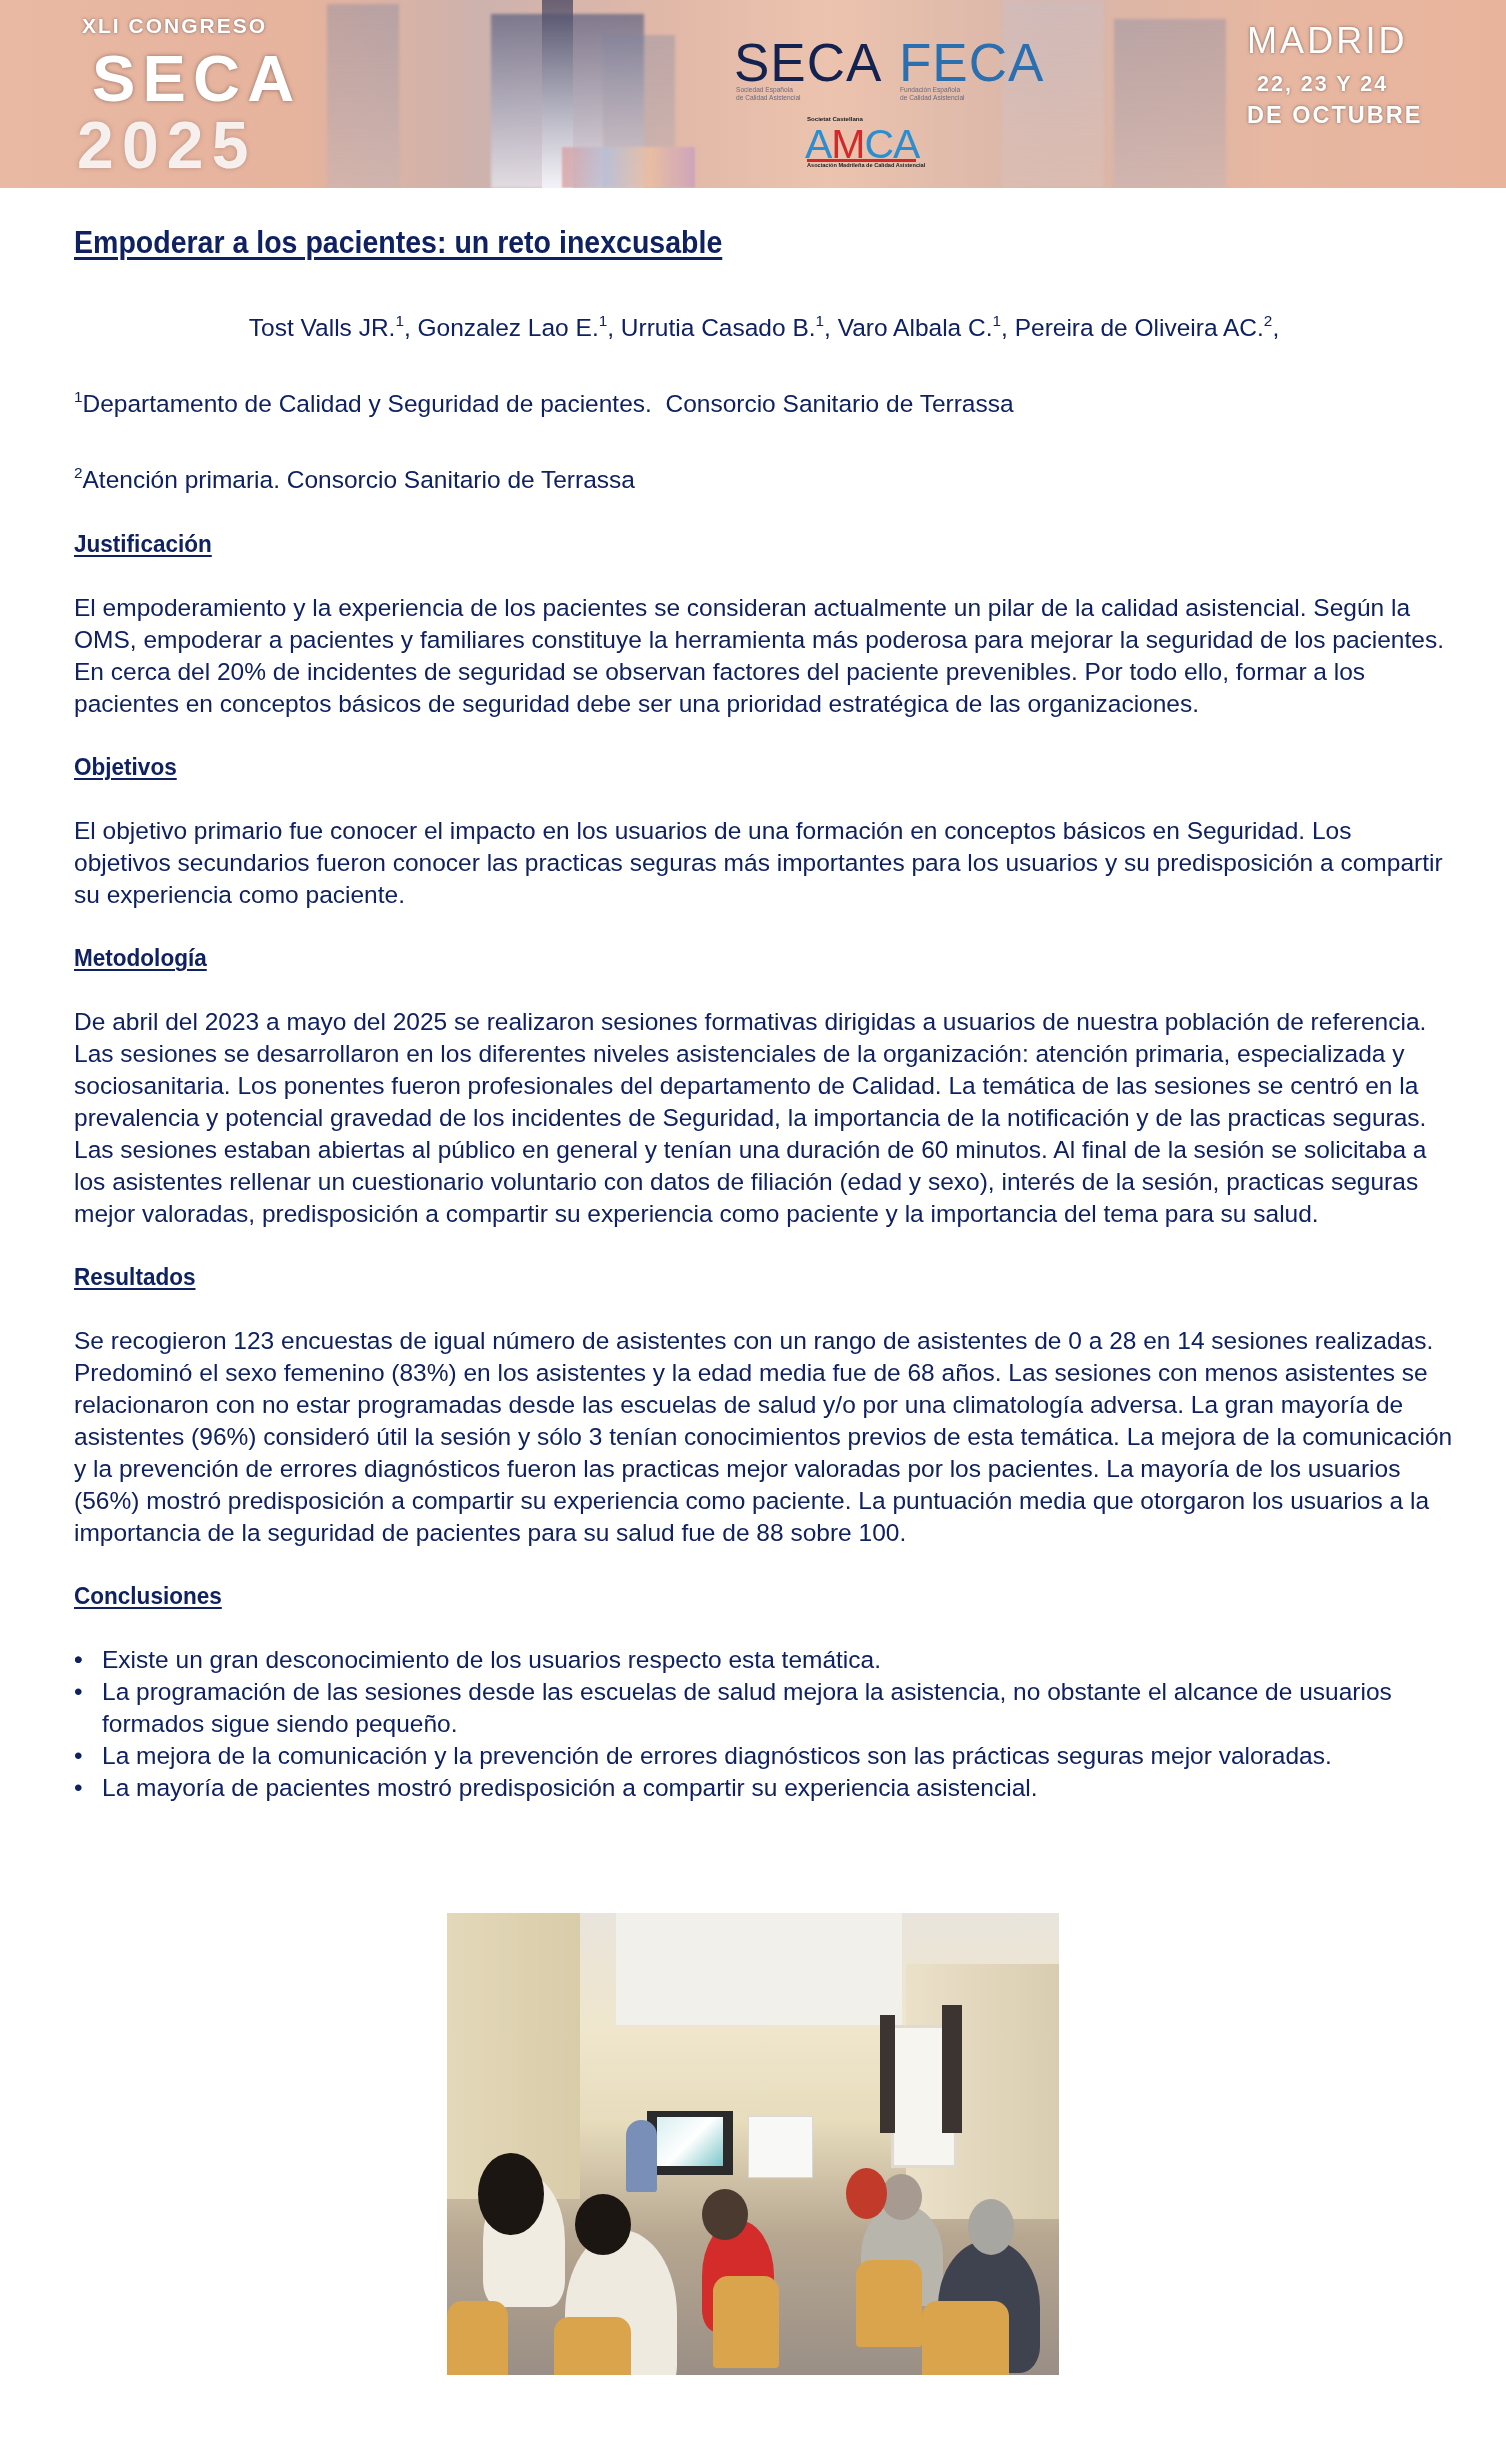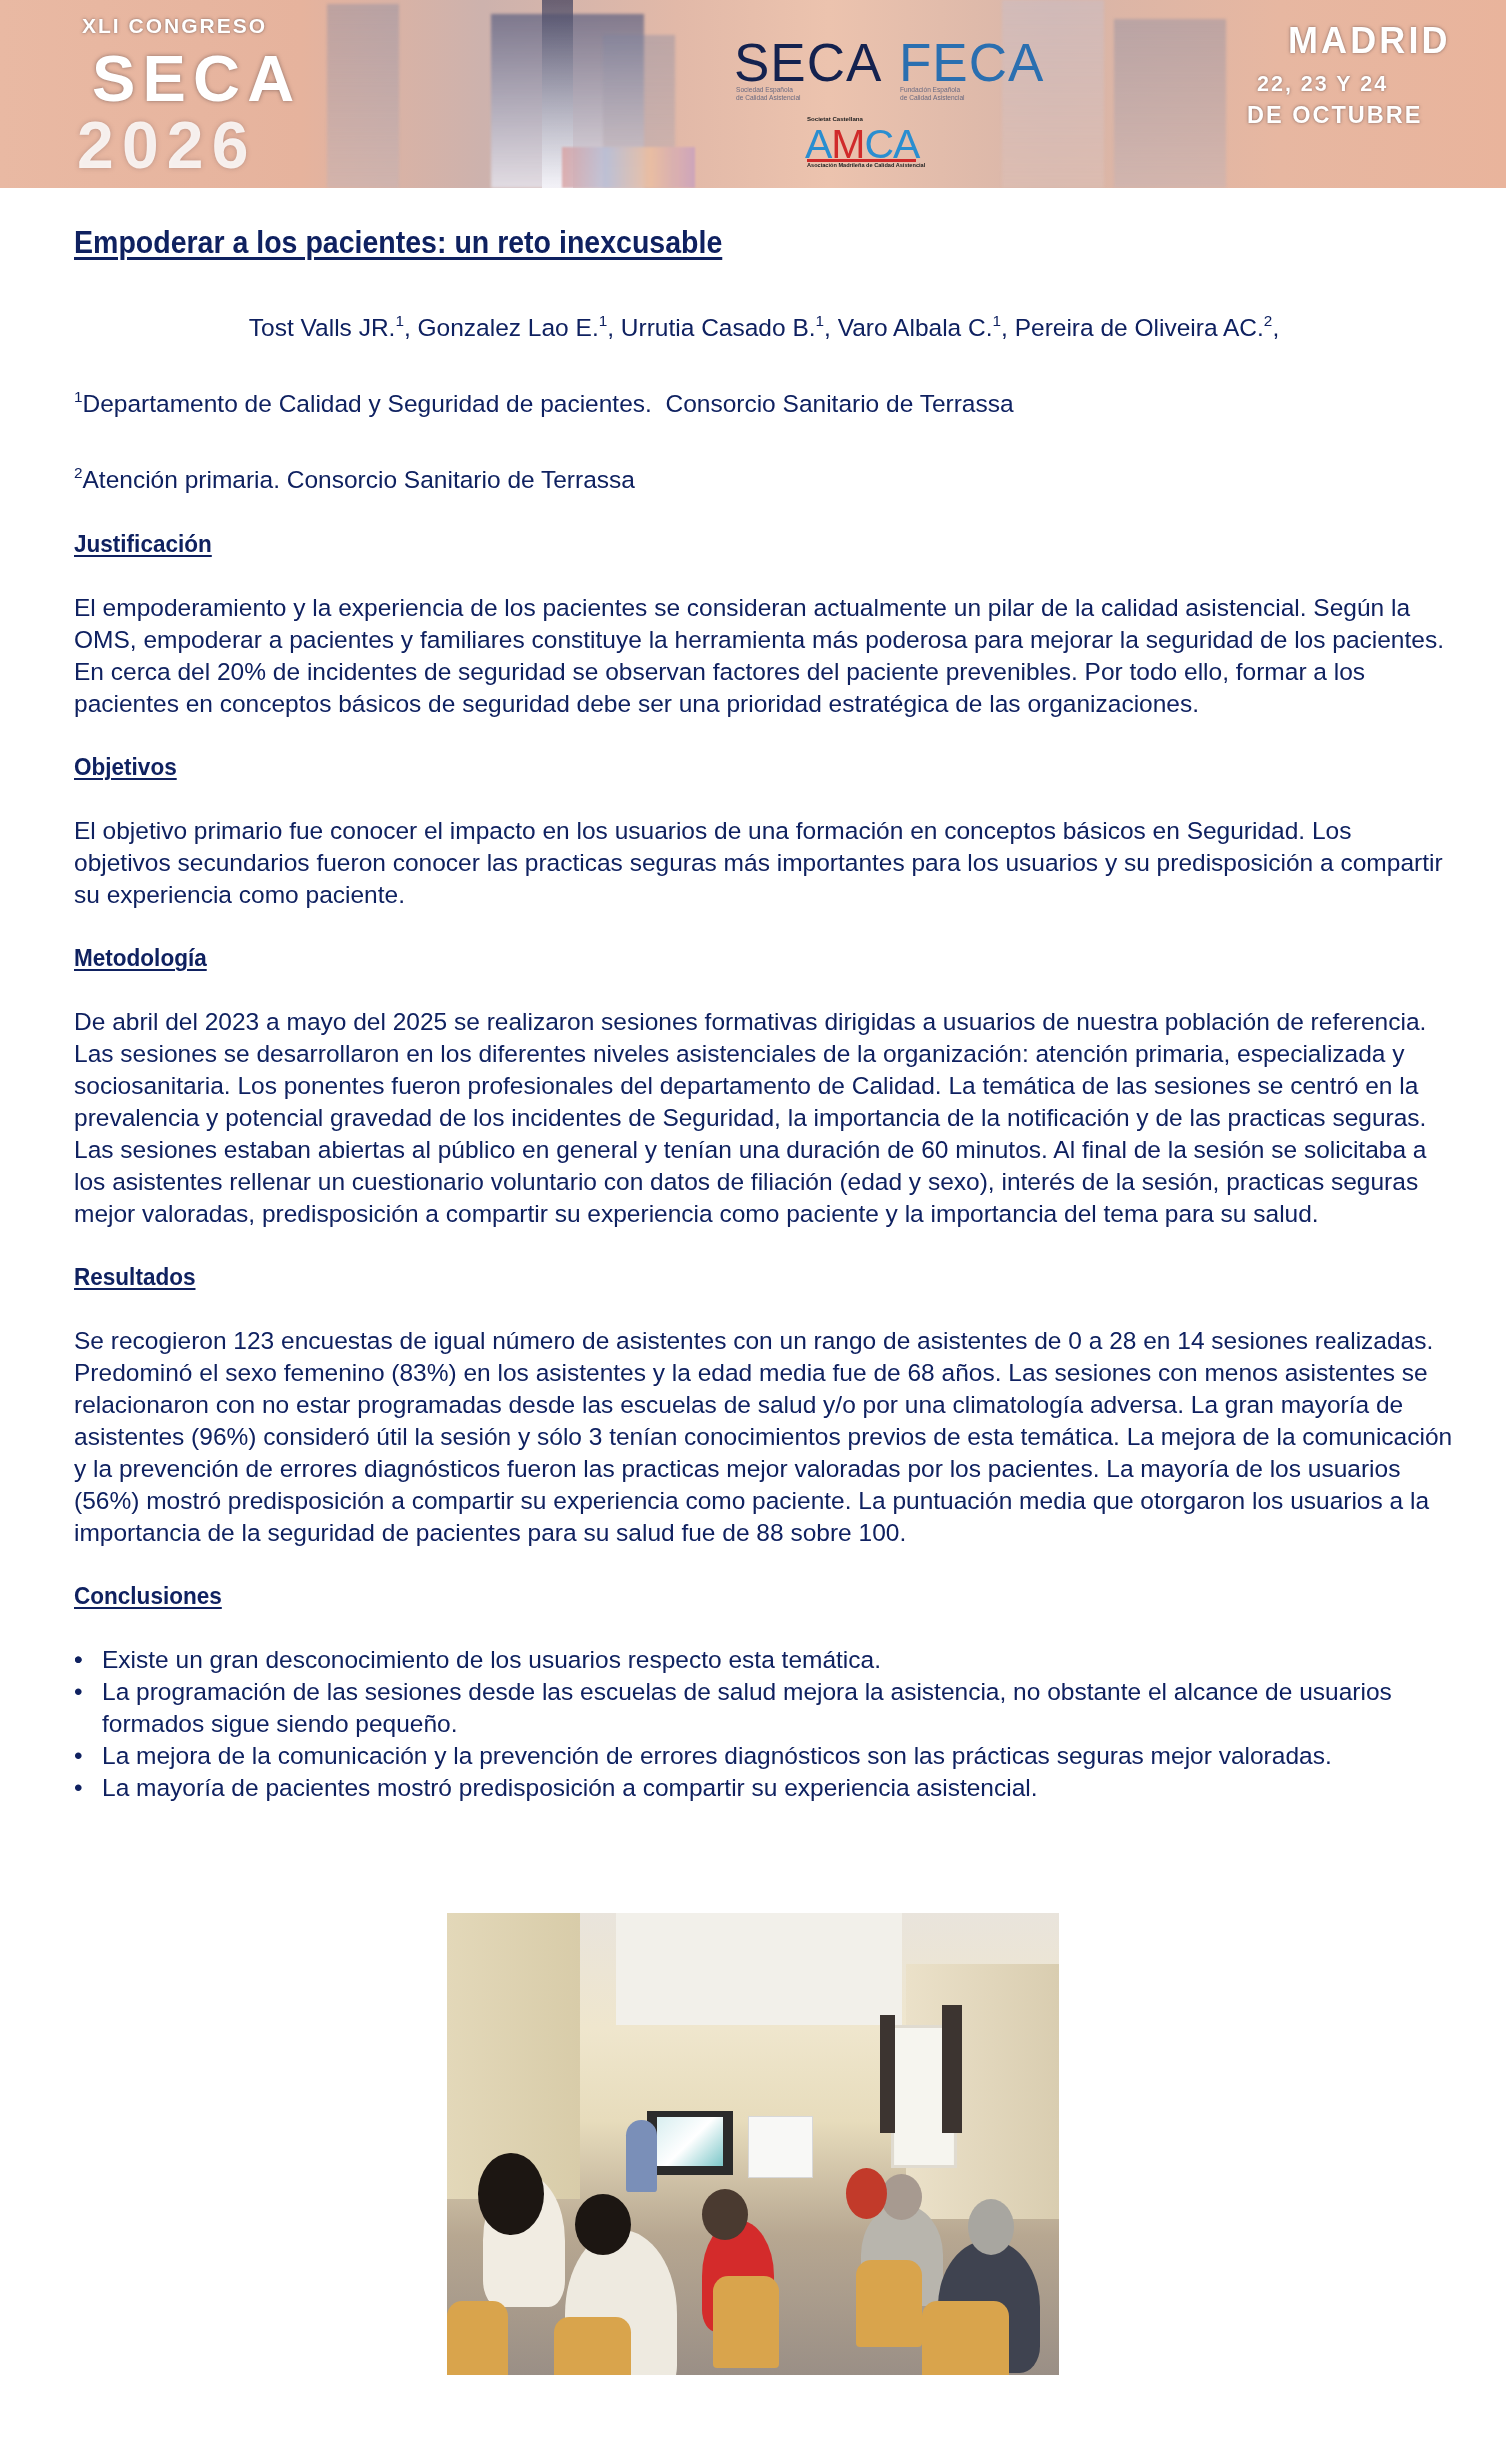--- a/index.html
+++ b/index.html
@@ -31,21 +31,21 @@
   .logo-feca { left: 899px; top: 32px; font-size: 53px; color: #2a6fb0; letter-spacing: 1px; }
   .logo-sub { position: absolute; font-size: 6.6px; line-height: 7.7px; color: #6a6a80; }
   .sub-seca { left: 736px; top: 86px; }
   .sub-feca { left: 900px; top: 86px; }
   .logo-amca-top { position: absolute; left: 807px; top: 115px; font-size: 6.1px; font-weight: bold; color: #222; }
   .logo-amca { position: absolute; left: 805px; top: 121px; font-size: 41px; color: #2a8ed0; font-weight: normal; letter-spacing: -1px; }
   .logo-amca .m { color: #d02a2a; }
   .logo-amca-bar { position: absolute; left: 807px; top: 159px; width: 109px; height: 2.6px; background: #d02a2a; }
   .logo-amca-sub { position: absolute; left: 807px; top: 162px; font-size: 5.6px; font-weight: bold; color: #222; }
 
-  .madrid { position: absolute; left: 1288px; top: 20.4px; font-size: 36px; font-weight: bold; color: #fff; letter-spacing: 3.1px;
+  .madrid { position: absolute; left: 1247px; top: 20.4px; font-size: 36px; font-weight: normal; color: #fff; letter-spacing: 3.1px;
             text-shadow: 0 0 3.1px rgba(80,60,60,0.7); }
   .dates { position: absolute; left: 1257px; top: 72px; font-size: 21.5px; font-weight: bold; color: #fff; letter-spacing: 2px;
            text-shadow: 0 0 3.1px rgba(80,60,60,0.7); }
   .month { position: absolute; left: 1247px; top: 102px; font-size: 23.5px; font-weight: bold; color: #fff; letter-spacing: 2px;
            text-shadow: 0 0 3.1px rgba(80,60,60,0.7); }
 
   
   .doc { position: absolute; left: 74px; top: 225px; width: 1380px; }
   .title { font-size: 31px; font-weight: bold; text-decoration: underline; text-decoration-thickness: 2.6px;
            text-underline-offset: 4.1px; margin: 0; line-height: 36px; transform: scaleX(0.92); transform-origin: left; }
@@ -99,21 +99,21 @@
   <div class="bldg b1"></div>
   <div class="bldg b2"></div>
   <div class="bldg b3"></div>
   <div class="bldg b4"></div>
   <div class="bldg b5"></div>
   <div class="bldg b6"></div>
   <div class="road"></div>
 
   <div class="congreso">XLI CONGRESO</div>
   <div class="seca-big">SECA</div>
-  <div class="year">2026</div>
+  <div class="year">2025</div>
 
   <div class="logo logo-seca">SECA</div>
   <div class="logo-sub sub-seca" style="white-space:pre-line">Sociedad Española
 de Calidad Asistencial</div>
   <div class="logo logo-feca">FECA</div>
   <div class="logo-sub sub-feca" style="white-space:pre-line">Fundación Española
 de Calidad Asistencial</div>
 
   <div class="logo-amca-top">Societat Castellana</div>
   <div class="logo-amca"><span>A</span><span class="m">M</span><span>CA</span></div>

